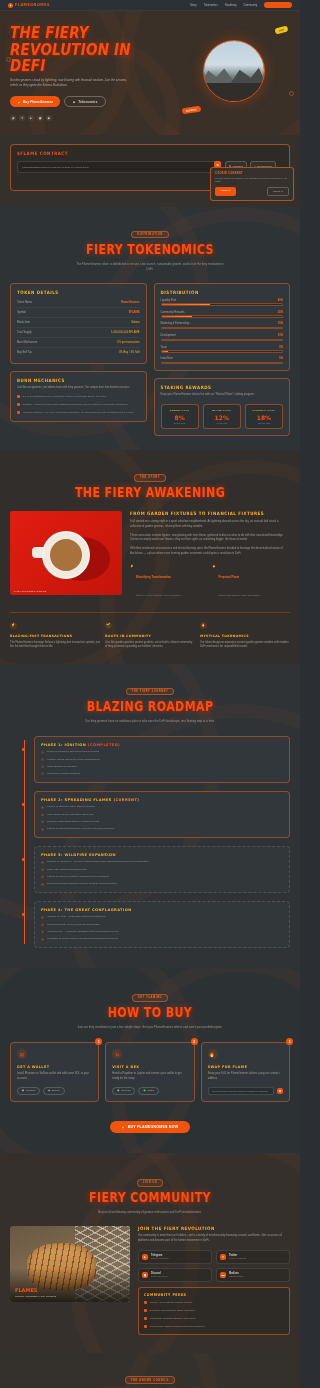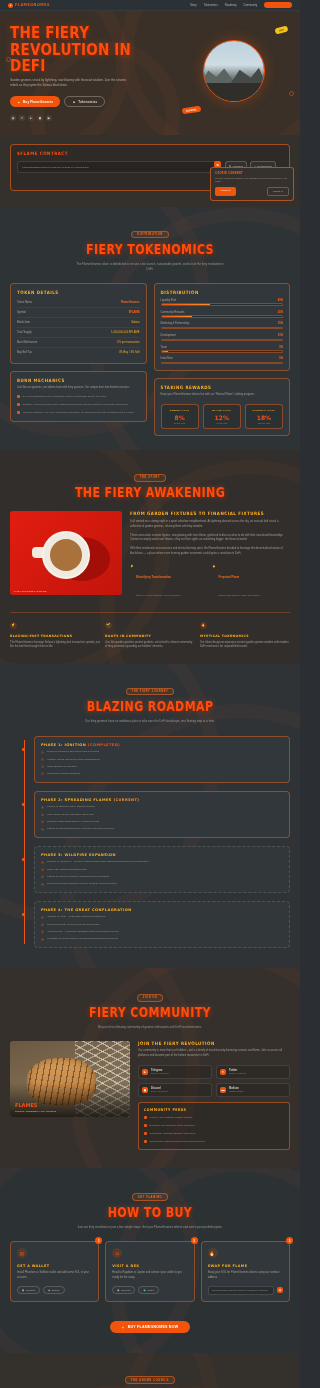--- a/index.html
+++ b/index.html
@@ -55,21 +55,21 @@
   .logo .dot{width:5px;height:5px;border-radius:50%;background:#f2540b;display:flex;
              align-items:center;justify-content:center;font-size:2.6px;color:#ffd;}
   .logo .nm{font-size:3.4px;font-weight:700;color:#f2540b;letter-spacing:.5px;
             font-family:"DejaVu Sans",sans-serif;transform:scaleY(1.2);}
   .nav-links{margin-left:auto;display:flex;align-items:center;gap:7px;}
   .nav-links a{font-size:2.7px;color:#b9b2ab;text-decoration:none;}
   .nav-cta{background:#f2540b;border-radius:8px;width:28px;height:6px;}
 
   
   .hero{background:#3a3027;padding:10px 10px 14px;position:relative;overflow:hidden;min-height:98px;}
-  .hero .wrap{display:flex;gap:18px;position:relative;z-index:3;}
+  .hero .wrap{display:flex;gap:18px;position:relative;z-index:3;font-style:italic;}
   .hero-l{width:150px;padding-top:4px;}
   .h1{
     font-family:"DejaVu Sans",sans-serif;font-weight:700;font-size:13.5px;line-height:1.08;
     color:#ff4d0d;letter-spacing:.2px;text-transform:uppercase;
     text-shadow:1px 1px 0 #8a2400, 0 0 8px rgba(255,77,13,.35);transform:scaleY(1.12);transform-origin:left top;
   }
   .hero-p{font-size:3px;line-height:1.75;color:#b3aaa1;margin-top:9px;max-width:118px;}
   .hero-btns{display:flex;gap:4px;margin-top:8px;}
   .socials{display:flex;gap:3px;margin-top:8px;}
   .socials span{width:6px;height:6px;border-radius:50%;background:#4a4037;display:flex;
@@ -631,94 +631,20 @@
                 <span class="d">●</span>
                 <span class="t">Formation of venture fund to invest in promising Solana projects</span>
               </div>
           </div>
         </div>
 
       </div>
     </div>
   </div>
 
-  <div class="sec comm" style="padding:16px 10px 18px">
-    <div class="rings">
-      <i style="left:-120px;top:-60px;width:320px;height:320px;"></i>
-      <i style="left:70px;top:-20px;width:300px;height:300px;"></i>
-    </div>
-    <div class="inner">
-      <div style="text-align:center"><span class="pill">JOIN US</span></div>
-      <div class="h2">FIERY COMMUNITY</div>
-      <div class="sub">Be part of our blazing community of gnome enthusiasts and DeFi revolutionaries.</div>
-      <div class="comm-wrap">
-        <div class="tigerbox">
-          <div class="cage"></div>
-          <div class="tig"></div>
-          <div class="grad"></div>
-          <div class="n">FLAMES</div>
-          <div class="c">Flaming Ambassador | 10K members</div>
-        </div>
-        <div class="comm-r">
-          <div class="ttl">JOIN THE FIERY REVOLUTION</div>
-          <div class="p" style="margin-top:3px">Our community is more than just holders - we're a family of mischievously bouncing ceramic and flame. Join us across all platforms and become part of the hottest movement in DeFi.</div>
-          <div class="soc-grid">
-            <div class="soc">
-              <div class="si2">►</div>
-              <div>
-                  <div class="sn">Telegram</div>
-                  <div class="sm">15,000+ members</div>
-                </div>
-            </div>
-            <div class="soc">
-              <div class="si2">✦</div>
-              <div>
-                  <div class="sn">Twitter</div>
-                  <div class="sm">12,000+ followers</div>
-                </div>
-            </div>
-            <div class="soc">
-              <div class="si2">◼</div>
-              <div>
-                  <div class="sn">Discord</div>
-                  <div class="sm">8,000+ members</div>
-                </div>
-            </div>
-            <div class="soc">
-              <div class="si2">▬</div>
-              <div>
-                  <div class="sn">Medium</div>
-                  <div class="sm">Latest updates</div>
-                </div>
-            </div>
-          </div>
-          <div class="perks">
-            <div class="ttl" style="font-size:3.2px">COMMUNITY PERKS</div>
-            <div class="li">
-                <span class="b"></span>
-                <span class="t">Weekly AMAs with the Gnome Council</span>
-              </div>
-            <div class="li">
-                <span class="b"></span>
-                <span class="t">Exclusive NFT drops for active members</span>
-              </div>
-            <div class="li">
-                <span class="b"></span>
-                <span class="t">Community contests with $FLAME prizes</span>
-              </div>
-            <div class="li">
-                <span class="b"></span>
-                <span class="t">Governance voting on future project development</span>
-              </div>
-          </div>
-        </div>
-      </div>
-    </div>
-  </div>
-
   <div class="sec buy" style="padding:16px 10px 20px">
     <div class="rings">
       <i style="left:-40px;top:-30px;width:240px;height:240px;"></i>
       <i style="left:110px;top:-10px;width:260px;height:260px;"></i>
     </div>
     <div class="inner">
       <div style="text-align:center"><span class="pill">GET FLAMING</span></div>
       <div class="h2">HOW TO BUY</div>
       <div class="sub">Join our fiery revolution in just a few simple steps. Get your FlameGnomes tokens and watch your portfolio ignite.</div>
       <div class="steps">
@@ -773,20 +699,94 @@
       </div>
       <div style="text-align:center;margin-top:12px">
         <span class="btn" style="padding:4px 12px;font-size:3.6px">
           <span class="ic">🔥</span>
           <span>BUY FLAMEGNOMES NOW</span>
         </span>
       </div>
     </div>
   </div>
 
+  <div class="sec comm" style="padding:16px 10px 18px">
+    <div class="rings">
+      <i style="left:-120px;top:-60px;width:320px;height:320px;"></i>
+      <i style="left:70px;top:-20px;width:300px;height:300px;"></i>
+    </div>
+    <div class="inner">
+      <div style="text-align:center"><span class="pill">JOIN US</span></div>
+      <div class="h2">FIERY COMMUNITY</div>
+      <div class="sub">Be part of our blazing community of gnome enthusiasts and DeFi revolutionaries.</div>
+      <div class="comm-wrap">
+        <div class="tigerbox">
+          <div class="cage"></div>
+          <div class="tig"></div>
+          <div class="grad"></div>
+          <div class="n">FLAMES</div>
+          <div class="c">Flaming Ambassador | 10K members</div>
+        </div>
+        <div class="comm-r">
+          <div class="ttl">JOIN THE FIERY REVOLUTION</div>
+          <div class="p" style="margin-top:3px">Our community is more than just holders - we're a family of mischievously bouncing ceramic and flame. Join us across all platforms and become part of the hottest movement in DeFi.</div>
+          <div class="soc-grid">
+            <div class="soc">
+              <div class="si2">►</div>
+              <div>
+                  <div class="sn">Telegram</div>
+                  <div class="sm">15,000+ members</div>
+                </div>
+            </div>
+            <div class="soc">
+              <div class="si2">✦</div>
+              <div>
+                  <div class="sn">Twitter</div>
+                  <div class="sm">12,000+ followers</div>
+                </div>
+            </div>
+            <div class="soc">
+              <div class="si2">◼</div>
+              <div>
+                  <div class="sn">Discord</div>
+                  <div class="sm">8,000+ members</div>
+                </div>
+            </div>
+            <div class="soc">
+              <div class="si2">▬</div>
+              <div>
+                  <div class="sn">Medium</div>
+                  <div class="sm">Latest updates</div>
+                </div>
+            </div>
+          </div>
+          <div class="perks">
+            <div class="ttl" style="font-size:3.2px">COMMUNITY PERKS</div>
+            <div class="li">
+                <span class="b"></span>
+                <span class="t">Weekly AMAs with the Gnome Council</span>
+              </div>
+            <div class="li">
+                <span class="b"></span>
+                <span class="t">Exclusive NFT drops for active members</span>
+              </div>
+            <div class="li">
+                <span class="b"></span>
+                <span class="t">Community contests with $FLAME prizes</span>
+              </div>
+            <div class="li">
+                <span class="b"></span>
+                <span class="t">Governance voting on future project development</span>
+              </div>
+          </div>
+        </div>
+      </div>
+    </div>
+  </div>
+
   <div class="sec team" style="padding:14px 10px 18px">
     <div class="rings">
       <i style="left:-80px;top:-90px;width:300px;height:300px;"></i>
       <i style="left:120px;top:-70px;width:280px;height:280px;"></i>
     </div>
     <div class="inner">
       <div style="text-align:center"><span class="pill">THE GNOME COUNCIL</span></div>
       <div class="h2">MEET THE TEAM</div>
 
     </div>

